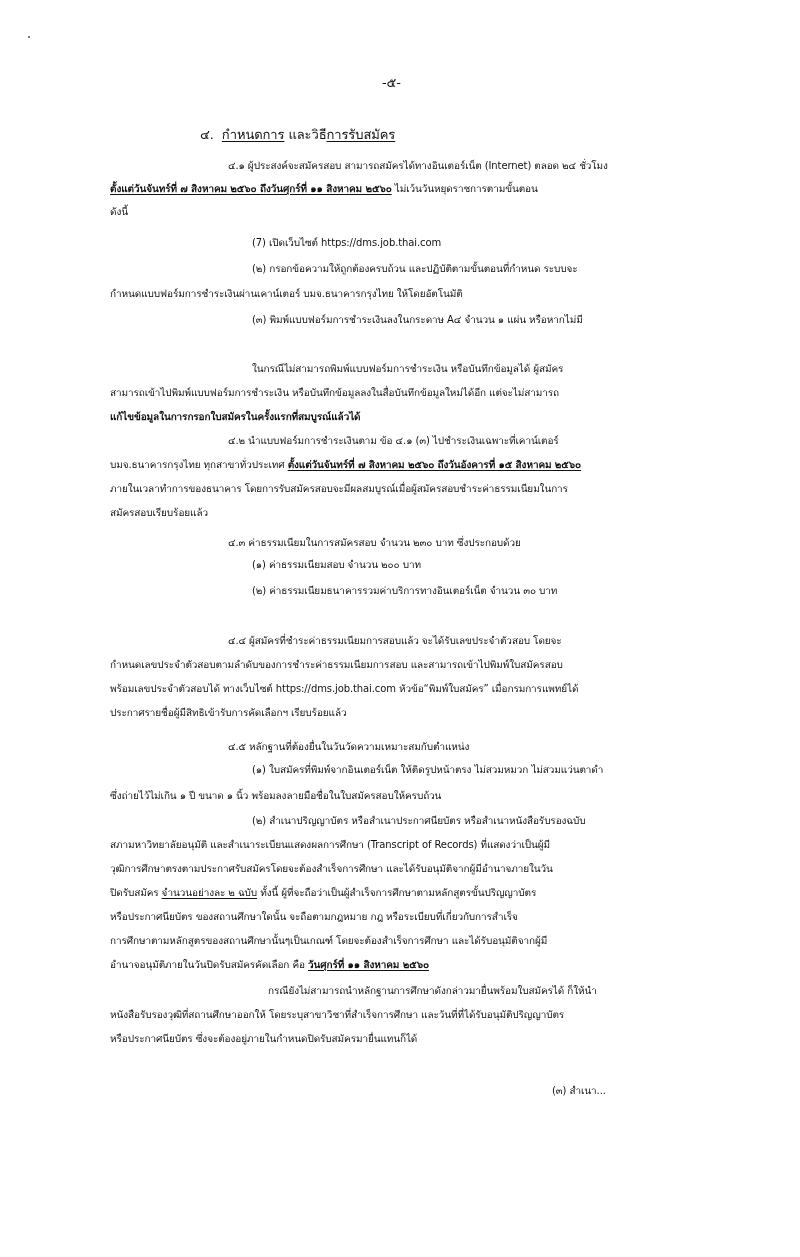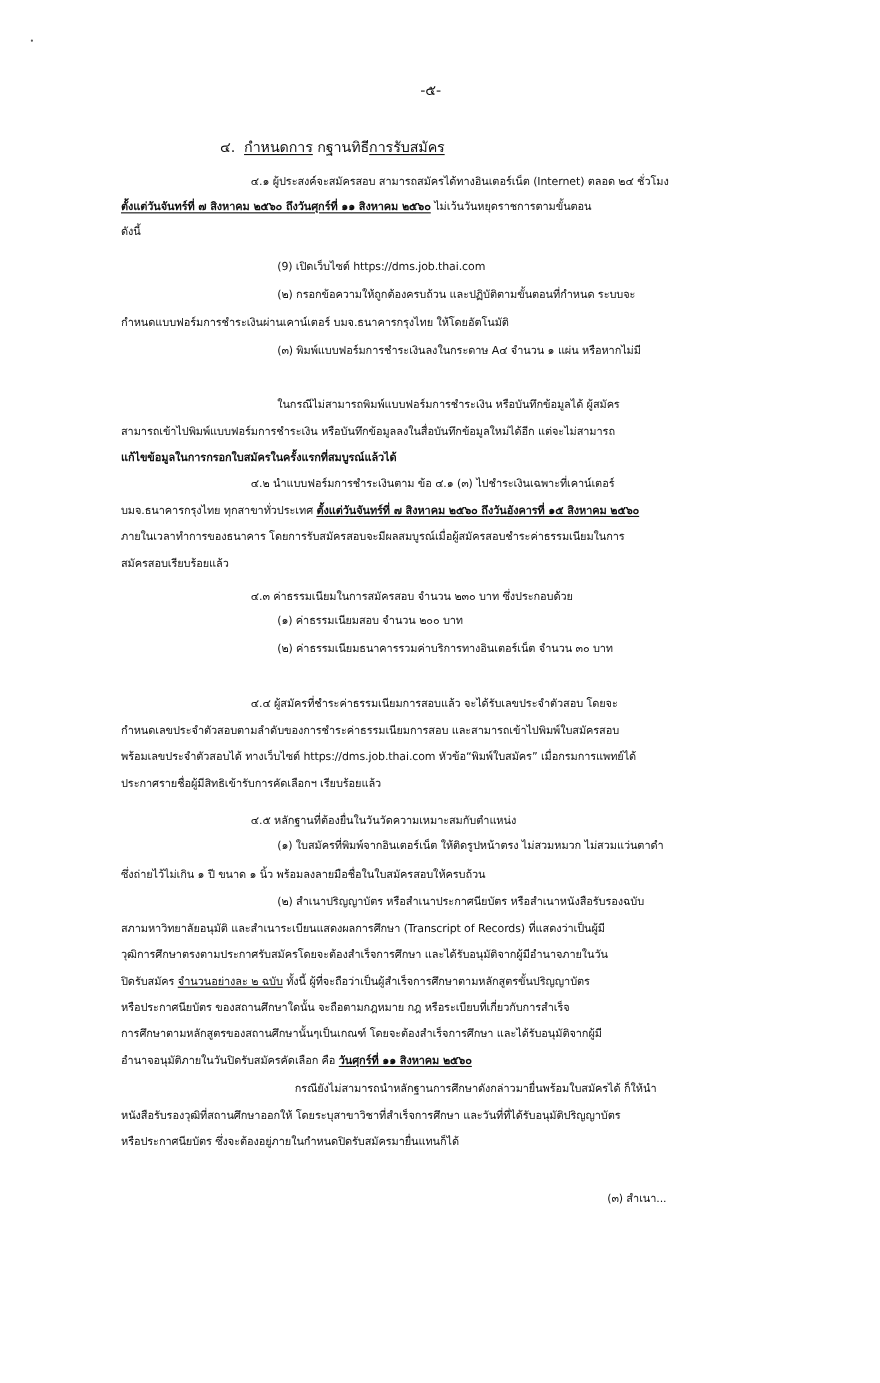--- a/index.html
+++ b/index.html
@@ -16,28 +16,28 @@
 </style>
 </head>
 <body>
 
 <div class="page">
   <div class="speck"></div>
 
   <div class="line pnum" style="top:74px;">-๕-</div>
 
   <div class="line heading" style="top:126px; left:200px;">
-    <span>๔.</span>&nbsp;&nbsp;<span class="u">กำหนดการ</span><span> กฐานทิธี</span><span class="u">การรับสมัคร</span>
+    <span>๔.</span>&nbsp;&nbsp;<span class="u">กำหนดการ</span><span> และวิธี</span><span class="u">การรับสมัคร</span>
   </div>
 
   <div class="line" style="top:157px; left:228px;">๔.๑ ผู้ประสงค์จะสมัครสอบ สามารถสมัครได้ทางอินเตอร์เน็ต (Internet) ตลอด ๒๔ ชั่วโมง</div>
   <div class="line" style="top:180px; left:110px;"><span class="bu">ตั้งแต่วันจันทร์ที่ ๗ สิงหาคม ๒๕๖๐ ถึงวันศุกร์ที่ ๑๑ สิงหาคม ๒๕๖๐</span><span> ไม่เว้นวันหยุดราชการตามขั้นตอน</span></div>
   <div class="line" style="top:203px; left:110px;">ดังนี้</div>
 
-  <div class="line" style="top:234px; left:252px;">(9) เปิดเว็บไซต์ https://dms.job.thai.com</div>
+  <div class="line" style="top:234px; left:252px;">(7) เปิดเว็บไซต์ https://dms.job.thai.com</div>
   <div class="line" style="top:260px; left:252px;">(๒) กรอกข้อความให้ถูกต้องครบถ้วน และปฏิบัติตามขั้นตอนที่กำหนด ระบบจะ</div>
   <div class="line" style="top:285px; left:110px;">กำหนดแบบฟอร์มการชำระเงินผ่านเคาน์เตอร์ บมจ.ธนาคารกรุงไทย ให้โดยอัตโนมัติ</div>
   <div class="line" style="top:311px; left:252px;">(๓) พิมพ์แบบฟอร์มการชำระเงินลงในกระดาษ A๔ จำนวน ๑ แผ่น หรือหากไม่มี</div>
   <div class="line" style="top:360px; left:252px;">ในกรณีไม่สามารถพิมพ์แบบฟอร์มการชำระเงิน หรือบันทึกข้อมูลได้ ผู้สมัคร</div>
   <div class="line" style="top:384px; left:110px;">สามารถเข้าไปพิมพ์แบบฟอร์มการชำระเงิน หรือบันทึกข้อมูลลงในสื่อบันทึกข้อมูลใหม่ได้อีก แต่จะไม่สามารถ</div>
   <div class="line" style="top:408px; left:110px;font-weight:bold;">แก้ไขข้อมูลในการกรอกใบสมัครในครั้งแรกที่สมบูรณ์แล้วได้</div>
 
   <div class="line" style="top:432px; left:228px;">๔.๒ นำแบบฟอร์มการชำระเงินตาม ข้อ ๔.๑ (๓) ไปชำระเงินเฉพาะที่เคาน์เตอร์</div>
   <div class="line" style="top:456px; left:110px;"><span>บมจ.ธนาคารกรุงไทย ทุกสาขาทั่วประเทศ </span><span class="bu">ตั้งแต่วันจันทร์ที่ ๗ สิงหาคม ๒๕๖๐ ถึงวันอังคารที่ ๑๕ สิงหาคม ๒๕๖๐</span></div>
   <div class="line" style="top:480px; left:110px;">ภายในเวลาทำการของธนาคาร โดยการรับสมัครสอบจะมีผลสมบูรณ์เมื่อผู้สมัครสอบชำระค่าธรรมเนียมในการ</div>

